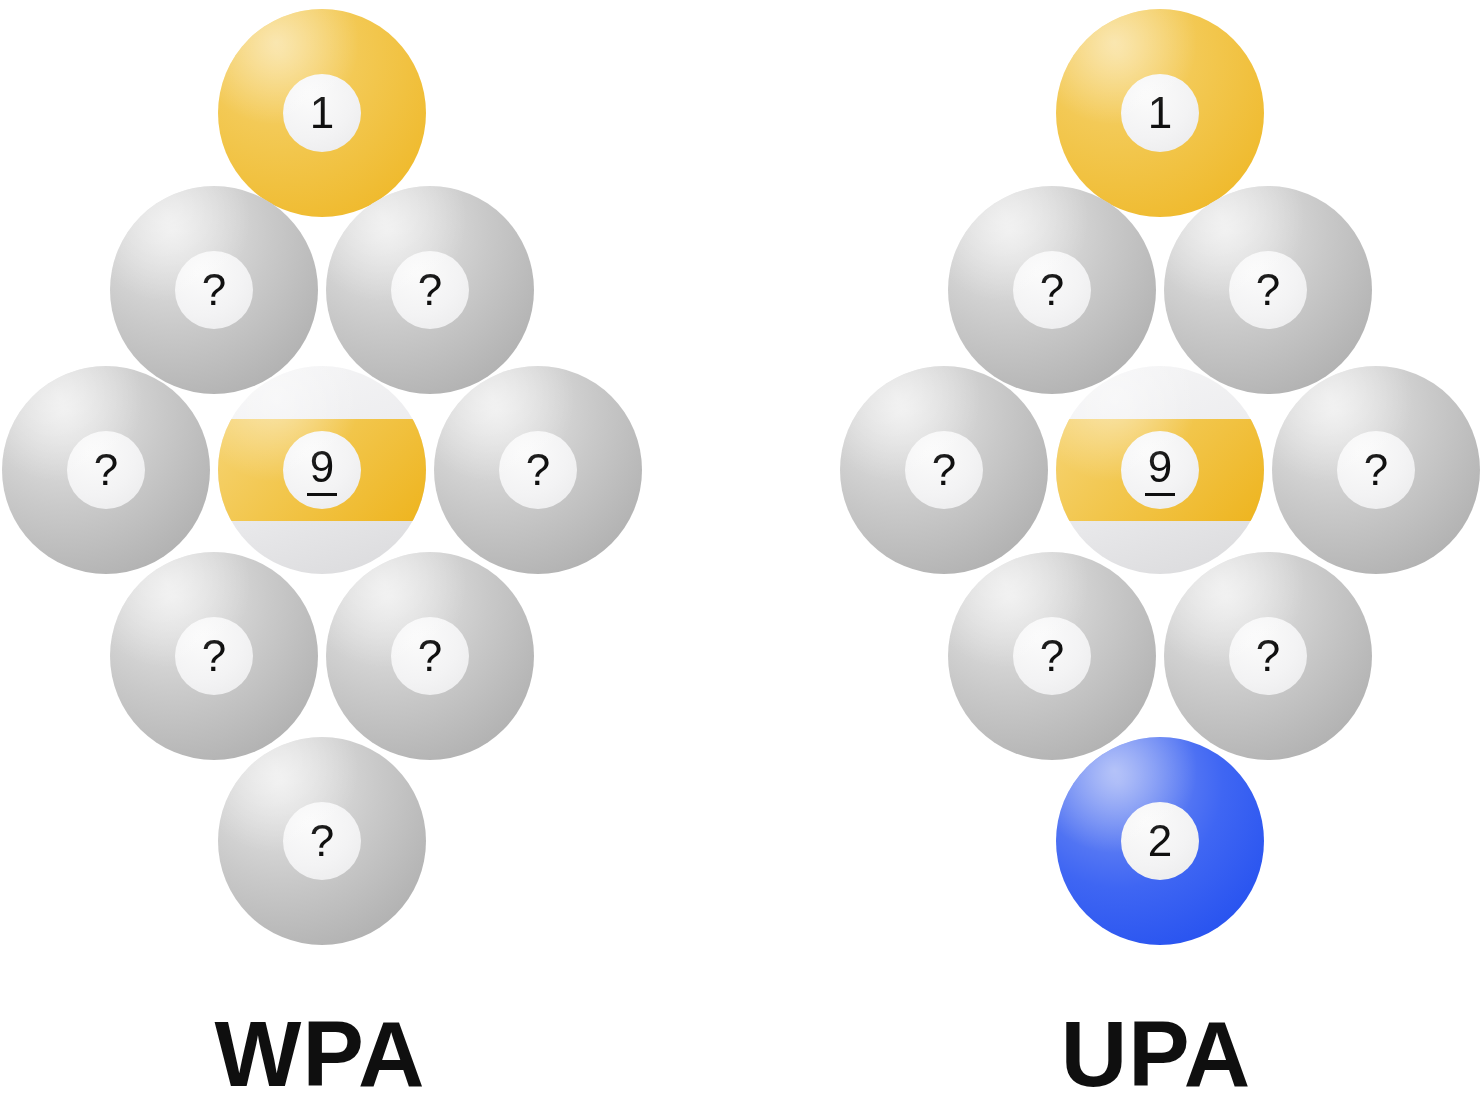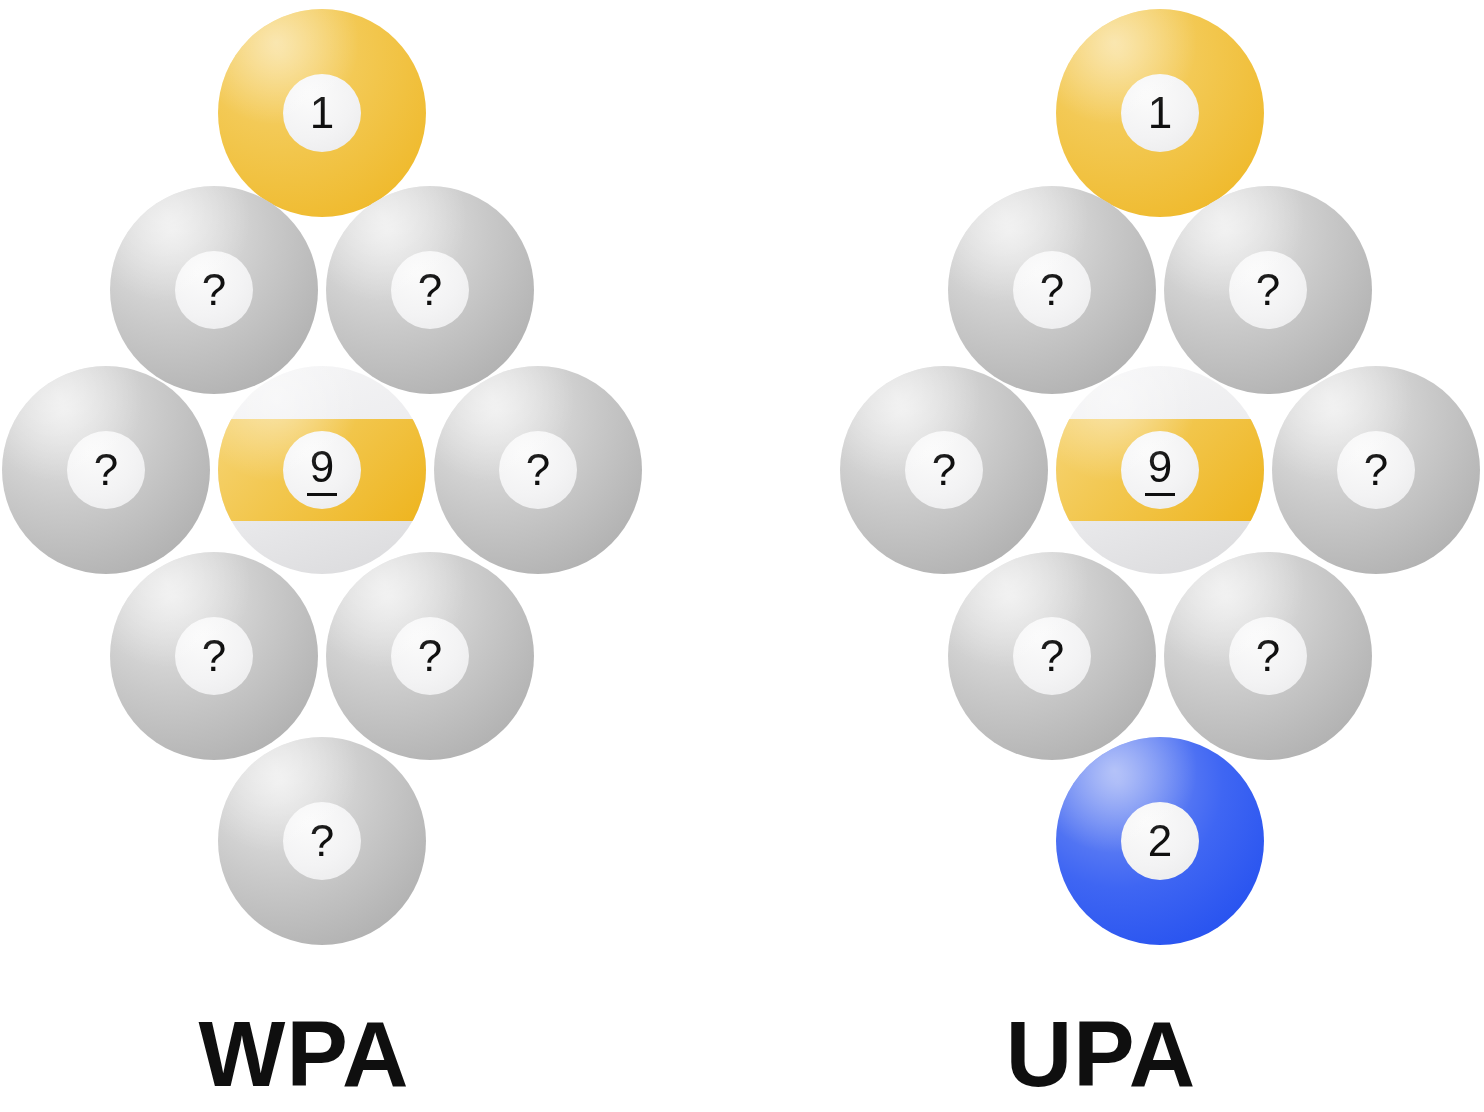--- a/index.html
+++ b/index.html
@@ -183,15 +183,15 @@
         <div class="badge">
           <span class="num">?</span>
         </div>
       </div>
       <div class="ball blue" style="left: 1056px; top: 737px;">
         <div class="badge">
           <span class="num">2</span>
         </div>
       </div>
     </div>
-  <div class="diagram-label" style="left:304px">WPA</div>
-  <div class="diagram-label" style="left:1101px">UPA</div>
+  <div class="diagram-label" style="left:320px">WPA</div>
+  <div class="diagram-label" style="left:1156px">UPA</div>
 </div>
 
 </body></html>

